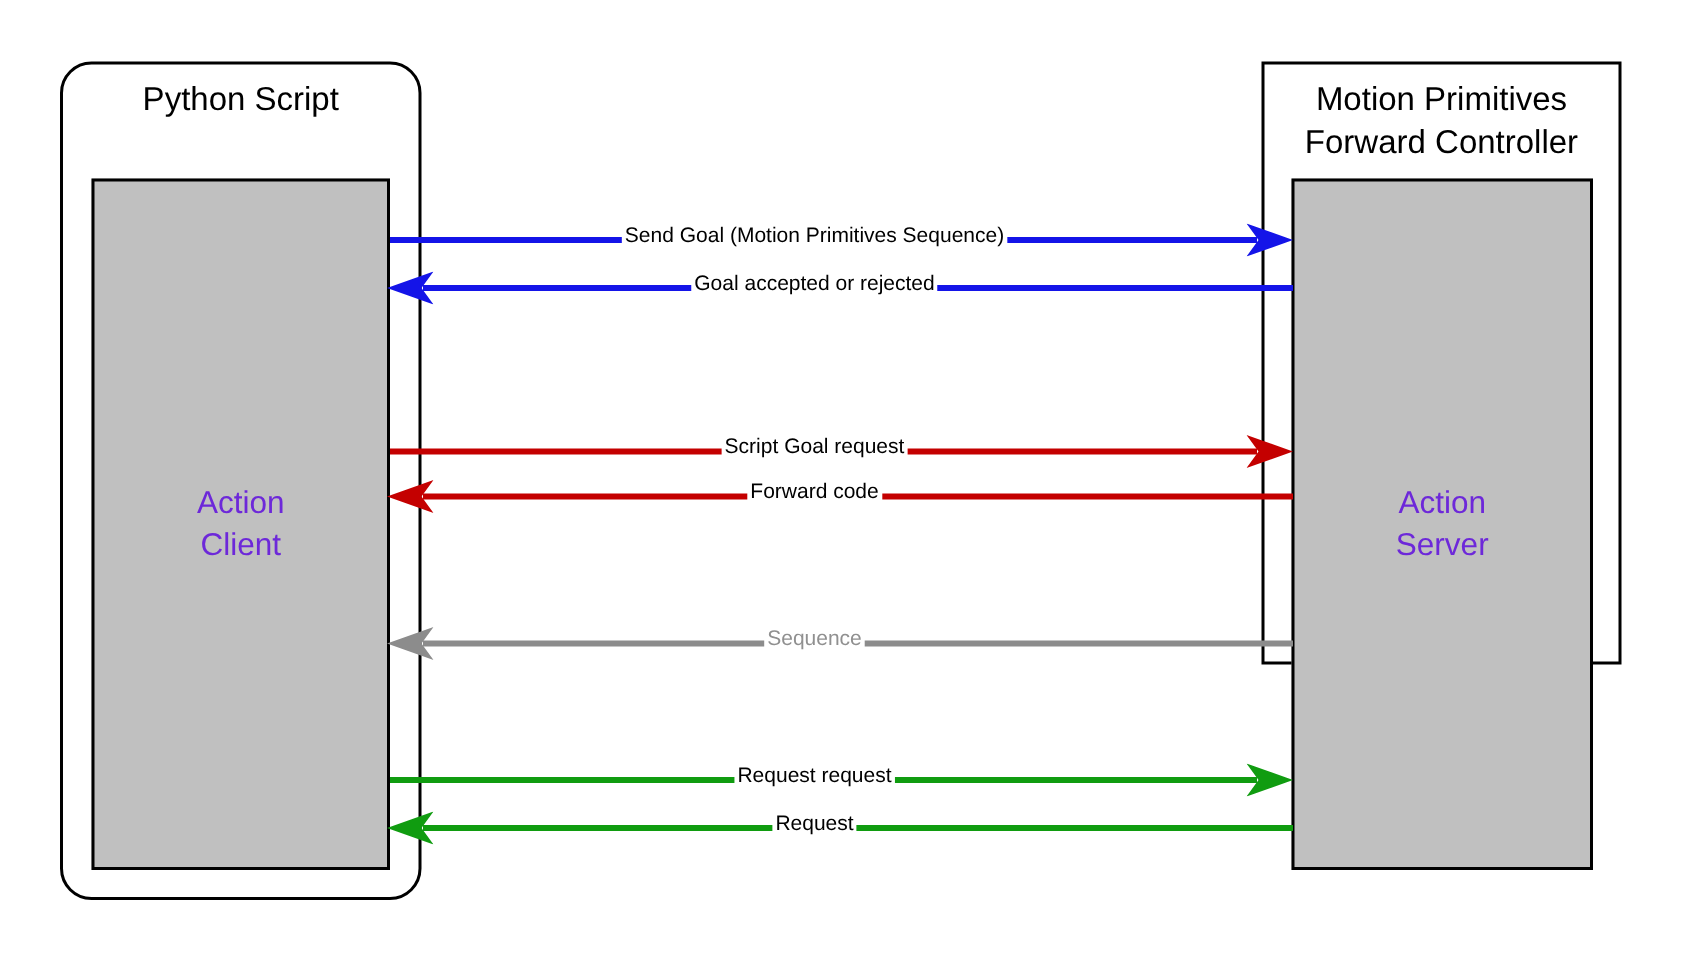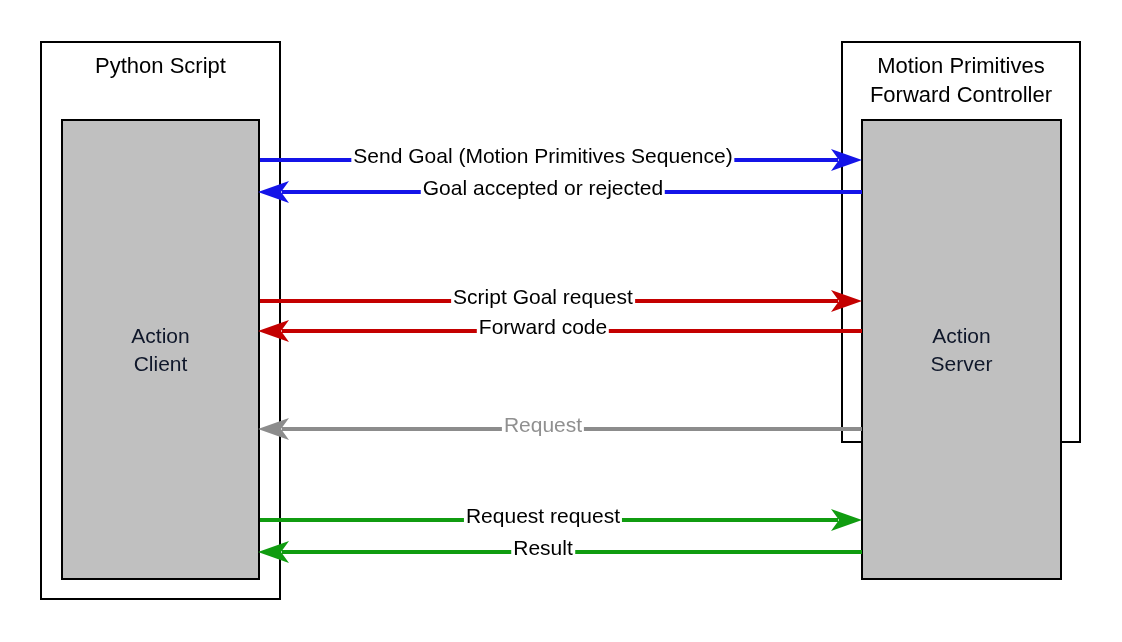--- a/index.html
+++ b/index.html
@@ -2,48 +2,48 @@
 <html><head>
 <meta charset="utf-8">
 <style>
   html,body{margin:0;padding:0;background:#ffffff;}
   .canvas{
     position:relative;width:1122px;height:642px;background:#ffffff;
     font-family:"Liberation Sans","DejaVu Sans",sans-serif;overflow:hidden;
   }
   
   .node{position:absolute;border:2px solid #000;background:#fff;box-sizing:border-box;}
-  .node-left{left:40px;top:41px;width:241px;height:559px;}
+  .node-left{left:40px;top:41px;width:241px;height:559px;border-radius:21px;}
   .node-right{left:841px;top:41px;width:240px;height:402px;}
   .node-title{
     margin-top:8px;text-align:center;font-size:22px;line-height:29px;color:#000;
     white-space:pre-line;
   }
   
   .inner{
     position:absolute;border:2px solid #000;box-sizing:border-box;
     background:var(--fill,#C0C0C0);
     display:flex;align-items:center;justify-content:center;text-align:center;
-    font-size:21px;line-height:28px;color:#0f172a;white-space:pre-line;
+    font-size:21px;line-height:28px;color:#6d28d9;white-space:pre-line;
   }
   .inner-left{left:19px;top:76px;width:199px;height:461px;}
   .inner-right{left:18px;top:76px;width:201px;height:461px;}
   
   .arrow{position:absolute;left:258px;width:604px;height:0;}
   .a0{top:160px}.a1{top:192px}.a2{top:301px}.a3{top:331px}.a4{top:429px}.a5{top:520px}.a6{top:552px}
   .arrow .line{position:absolute;top:-2px;height:4px;background:var(--c,#000);}
   .dir-right .line{left:2px;right:24px;}
   .dir-left  .line{left:24px;right:0;}
   .arrow .head{position:absolute;top:-11px;width:31px;height:22px;}
   .dir-right .head{right:0;}
   .dir-left  .head{left:0;}
   .arrow .head polygon{fill:var(--c,#000);}
   .arrow .lbl{
     position:absolute;left:calc(50% - 17px);top:-4px;transform:translate(-50%,-50%);
-    background:#fff;padding:0 2px;font-size:21px;white-space:nowrap;
+    background:#fff;padding:0 2px;font-size:14px;white-space:nowrap;
     color:var(--lc,#000);
   }
 </style>
 </head>
 <body>
 
 <div class="canvas">
 
   <div class="node node-left">
     <div class="node-title">Python Script</div>
@@ -92,32 +92,32 @@
         <polygon points="31,0 0,11 31,22 23,11"></polygon>
       </svg>
     <span class="lbl">Forward code</span>
   </div>
 
   <div class="arrow a4 dir-left" style="--c: #8C8C8C; --lc: #909090;">
     <div class="line"></div>
     <svg class="head" viewBox="0 0 31 22">
         <polygon points="31,0 0,11 31,22 23,11"></polygon>
       </svg>
-    <span class="lbl">Request</span>
+    <span class="lbl">Sequence</span>
   </div>
 
   <div class="arrow a5 dir-right" style="--c: #109C10; --lc: #000000;">
     <div class="line"></div>
     <svg class="head" viewBox="0 0 31 22">
         <polygon points="0,0 31,11 0,22 8,11"></polygon>
       </svg>
     <span class="lbl">Request request</span>
   </div>
 
   <div class="arrow a6 dir-left" style="--c: #109C10; --lc: #000000;">
     <div class="line"></div>
     <svg class="head" viewBox="0 0 31 22">
         <polygon points="31,0 0,11 31,22 23,11"></polygon>
       </svg>
-    <span class="lbl">Result</span>
+    <span class="lbl">Request</span>
   </div>
 
 </div>
 
 </body></html>

